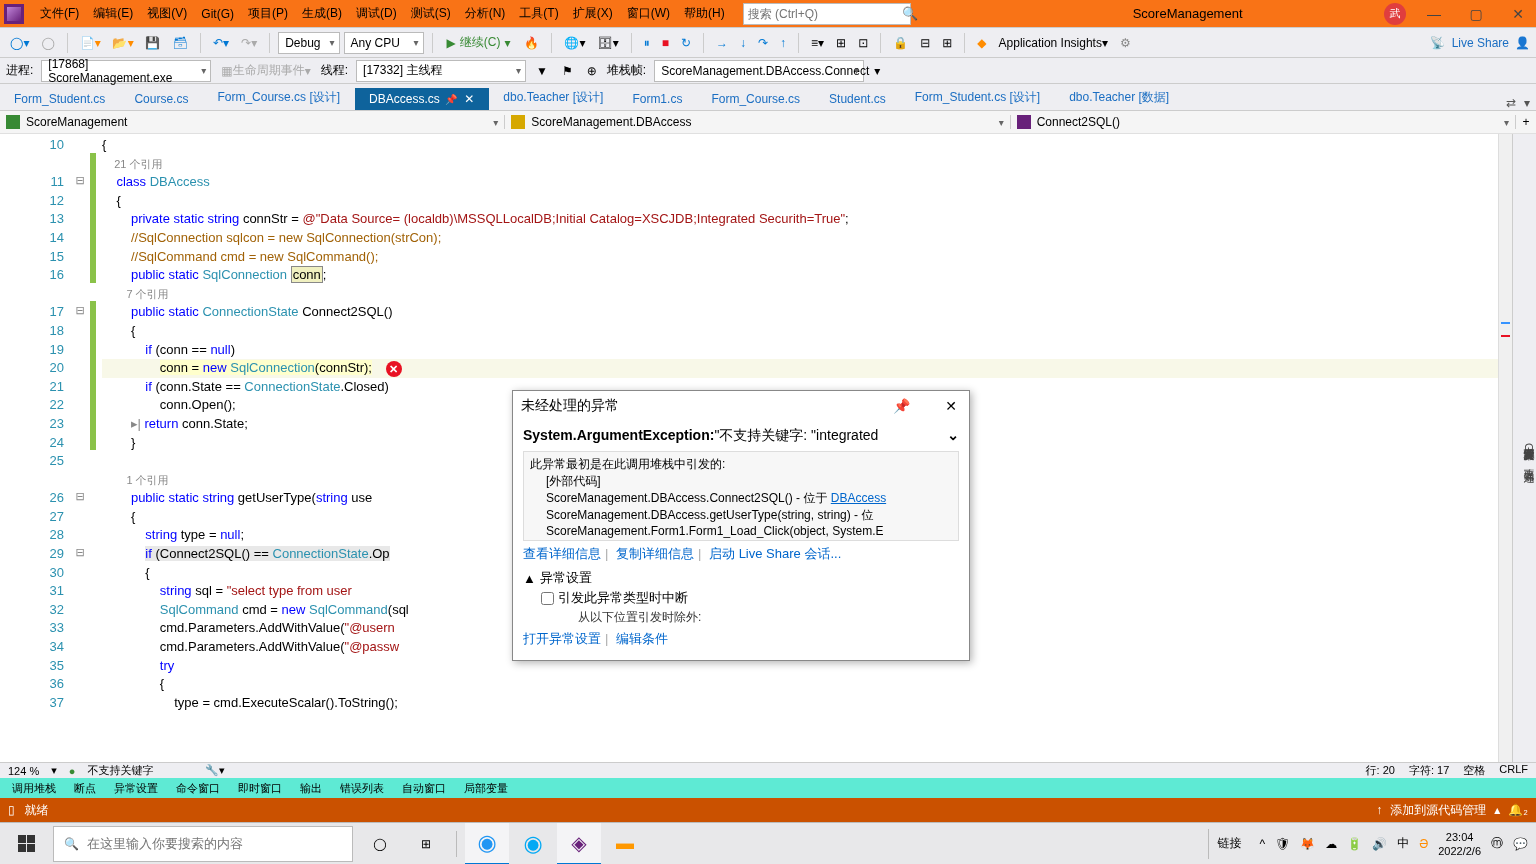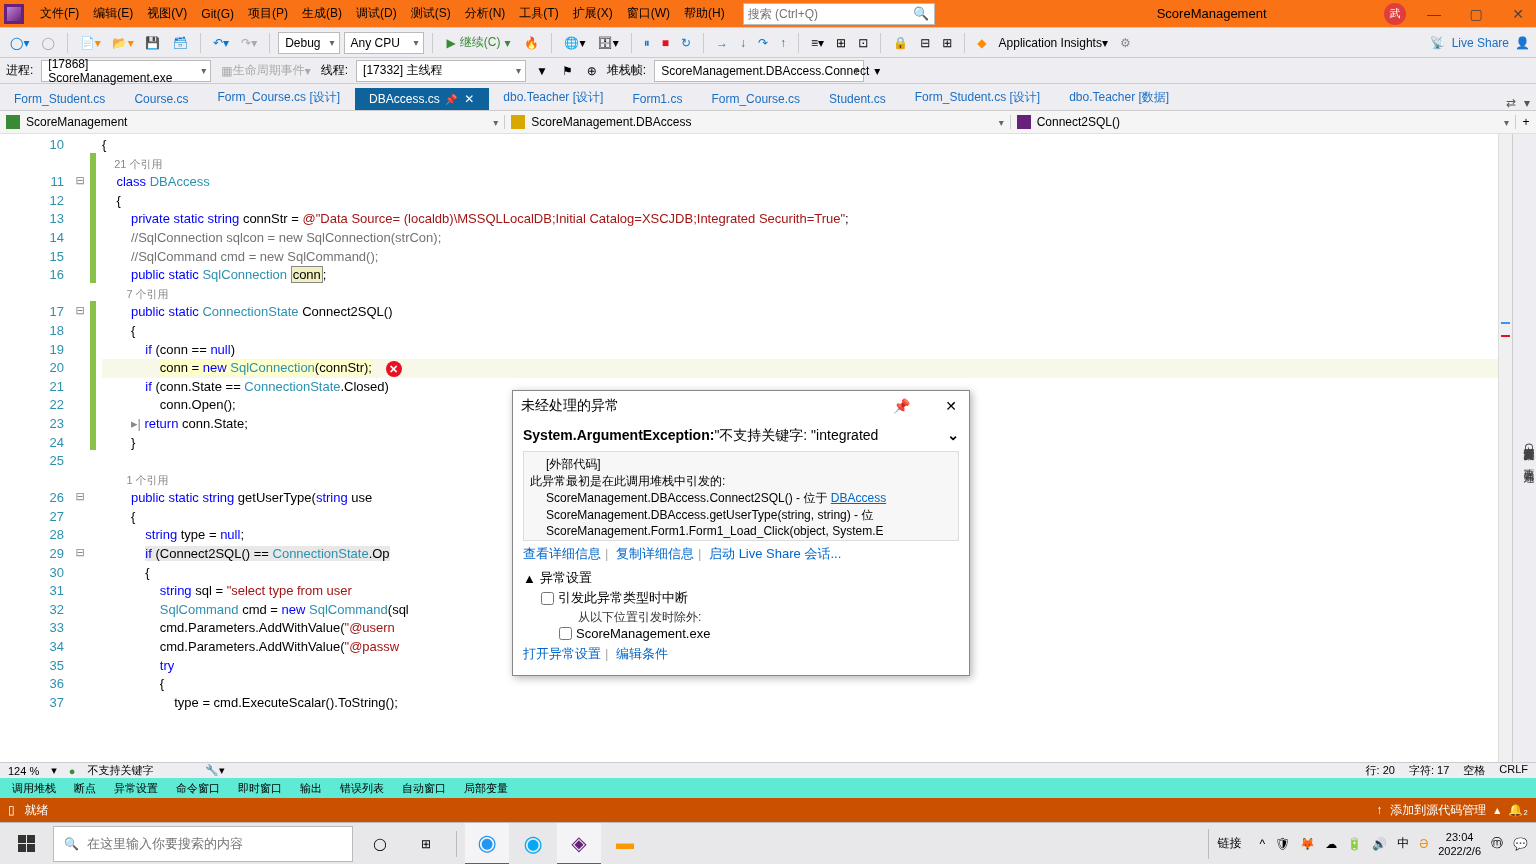--- a/index.html
+++ b/index.html
@@ -3,21 +3,21 @@
 <meta charset="utf-8">
 <style>
 * { margin: 0; padding: 0; box-sizing: border-box; font-family: "Microsoft YaHei", "Segoe UI", sans-serif; }
 body { background: #fff; font-size: 12px; overflow: hidden; width: 1536px; height: 864px; }
 
 
 .menubar { display: flex; align-items: center; height: 28px; background: #f97316; border-bottom: 1px solid #ccc; padding: 0 4px; gap: 2px; }
 .vs-logo { width: 20px; height: 20px; background: #68217a; position: relative; margin-right: 8px; }
 .vs-logo::before { content: ""; position: absolute; inset: 3px; background: linear-gradient(135deg, #c084d8, #68217a); }
 .menuitem { padding: 4px 6px; cursor: pointer; }
-.search-menu { margin-left: 10px; display: flex; align-items: center; background: #fff; border: 1px solid #bbb; height: 22px; width: 192px; padding: 0 4px; }
+.search-menu { margin-left: 10px; display: flex; align-items: center; background: #fff; border: 1px solid #bbb; height: 22px; width: 168px; padding: 0 4px; }
 .search-menu input { border: none; outline: none; flex: 1; font-size: 12px; }
 .searchicon { font-size: 13px; color: #555; }
 .app-title { margin-left: 220px; font-size: 13px; }
 .title-right { margin-left: auto; display: flex; align-items: center; gap: 14px; }
 .user-badge { width: 22px; height: 22px; border-radius: 50%; background: #e03e3e; color: #fff; display: flex; align-items: center; justify-content: center; font-size: 11px; }
 .winbtn { width: 28px; text-align: center; cursor: pointer; font-size: 14px; color: #444; }
 
 
 .toolbar { display: flex; align-items: center; height: 30px; background: #eeeef2; border-bottom: 1px solid #ccc; padding: 0 6px; gap: 4px; }
 .tbtn { padding: 2px 4px; cursor: pointer; display: inline-flex; align-items: center; }
@@ -54,21 +54,21 @@
 .foldcol { width: 20px; background: #fff; font-family: Consolas, monospace; font-size: 11px; color: #888; line-height: 18.6px; }
 .foldcol div { height: 18.6px; text-align: center; }
 .changecol { width: 6px; background: #fff; }
 .changecol div { height: 18.6px; }
 .changed { background: #8ac249; }
 .code { flex: 1; font-family: Consolas, monospace; font-size: 13px; line-height: 18.6px; padding: 2px 0 0 6px; white-space: pre; position: relative; overflow: hidden; }
 .code .line { height: 18.6px; }
 .kw { color: #0000ff; }
 .type { color: #2b91af; }
 .str { color: #a31515; }
-.com { color: #737373; }
+.com { color: #a16207; }
 .ref { color: #888; font-size: 11px; }
 .hl-box { border: 1px solid #888; background: #f0f0c0; padding: 0 1px; }
 .err-icon { display: inline-block; width: 16px; height: 16px; border-radius: 50%; background: #e81123; color: #fff; text-align: center; line-height: 16px; font-size: 11px; font-weight: bold; vertical-align: middle; margin-left: 10px; }
 .sidetools { width: 24px; background: #eeeef2; border-left: 1px solid #ccc; writing-mode: vertical-rl; text-align: center; font-size: 11px; color: #444; padding-top: 8px; }
 .overview { width: 14px; background: #f0f0f0; border-left: 1px solid #ddd; position: relative; }
 .ovmark { position: absolute; left: 2px; right: 2px; height: 2px; background: #3794ff; }
 .ovred { background: #e81123; }
 
 
 .exc-popup { position: absolute; left: 512px; top: 390px; width: 458px; background: #fff; border: 1px solid #888; box-shadow: 2px 2px 8px rgba(0,0,0,0.3); font-size: 13px; z-index: 100; }
@@ -369,45 +369,41 @@
     <span class="txt">未经处理的异常</span>
     <span class="btn">📌</span>
     <span class="btn">✕</span>
   </div>
   <div class="exc-body">
     <div class="exc-msg">
       <span>System.ArgumentException:</span><span class="mnormal">"不支持关键字: "integrated</span>
       <span style="float:right;cursor:pointer">⌄</span>
     </div>
     <div class="exc-stack">
+      <div>此异常最初是在此调用堆栈中引发的:</div>
       <div style="padding-left:16px">[外部代码]</div>
-      <div>此异常最初是在此调用堆栈中引发的:</div>
       <div style="padding-left:16px"><span>ScoreManagement.DBAccess.Connect2SQL() - 位于 </span><span class="link">DBAccess</span></div>
       <div style="padding-left:16px">ScoreManagement.DBAccess.getUserType(string, string) - 位</div>
       <div style="padding-left:16px">ScoreManagement.Form1.Form1_Load_Click(object, System.E</div>
     </div>
     <div class="exc-links">
       <span>查看详细信息</span><span class="exc-sep">|</span>
       <span>复制详细信息</span><span class="exc-sep">|</span>
       <span>启动 Live Share 会话...</span>
     </div>
     <div class="exc-settings">
       <div class="hdr">
           <span>▲</span>
           <span>异常设置</span>
         </div>
       <div class="exc-chk">
           <input type="checkbox" style="">
           <span>引发此异常类型时中断</span>
         </div>
       <div class="exc-sub">从以下位置引发时除外:</div>
-      <div class="exc-sub2">
-          <input type="checkbox" style="">
-          <span>ScoreManagement.exe</span>
-        </div>
       <div class="exc-links" style="padding-top:4px">
         <span>打开异常设置</span><span class="exc-sep">|</span>
         <span>编辑条件</span>
       </div>
     </div>
   </div>
 </div>
 
 <div class="editstatus">
   <span>124 %</span>

